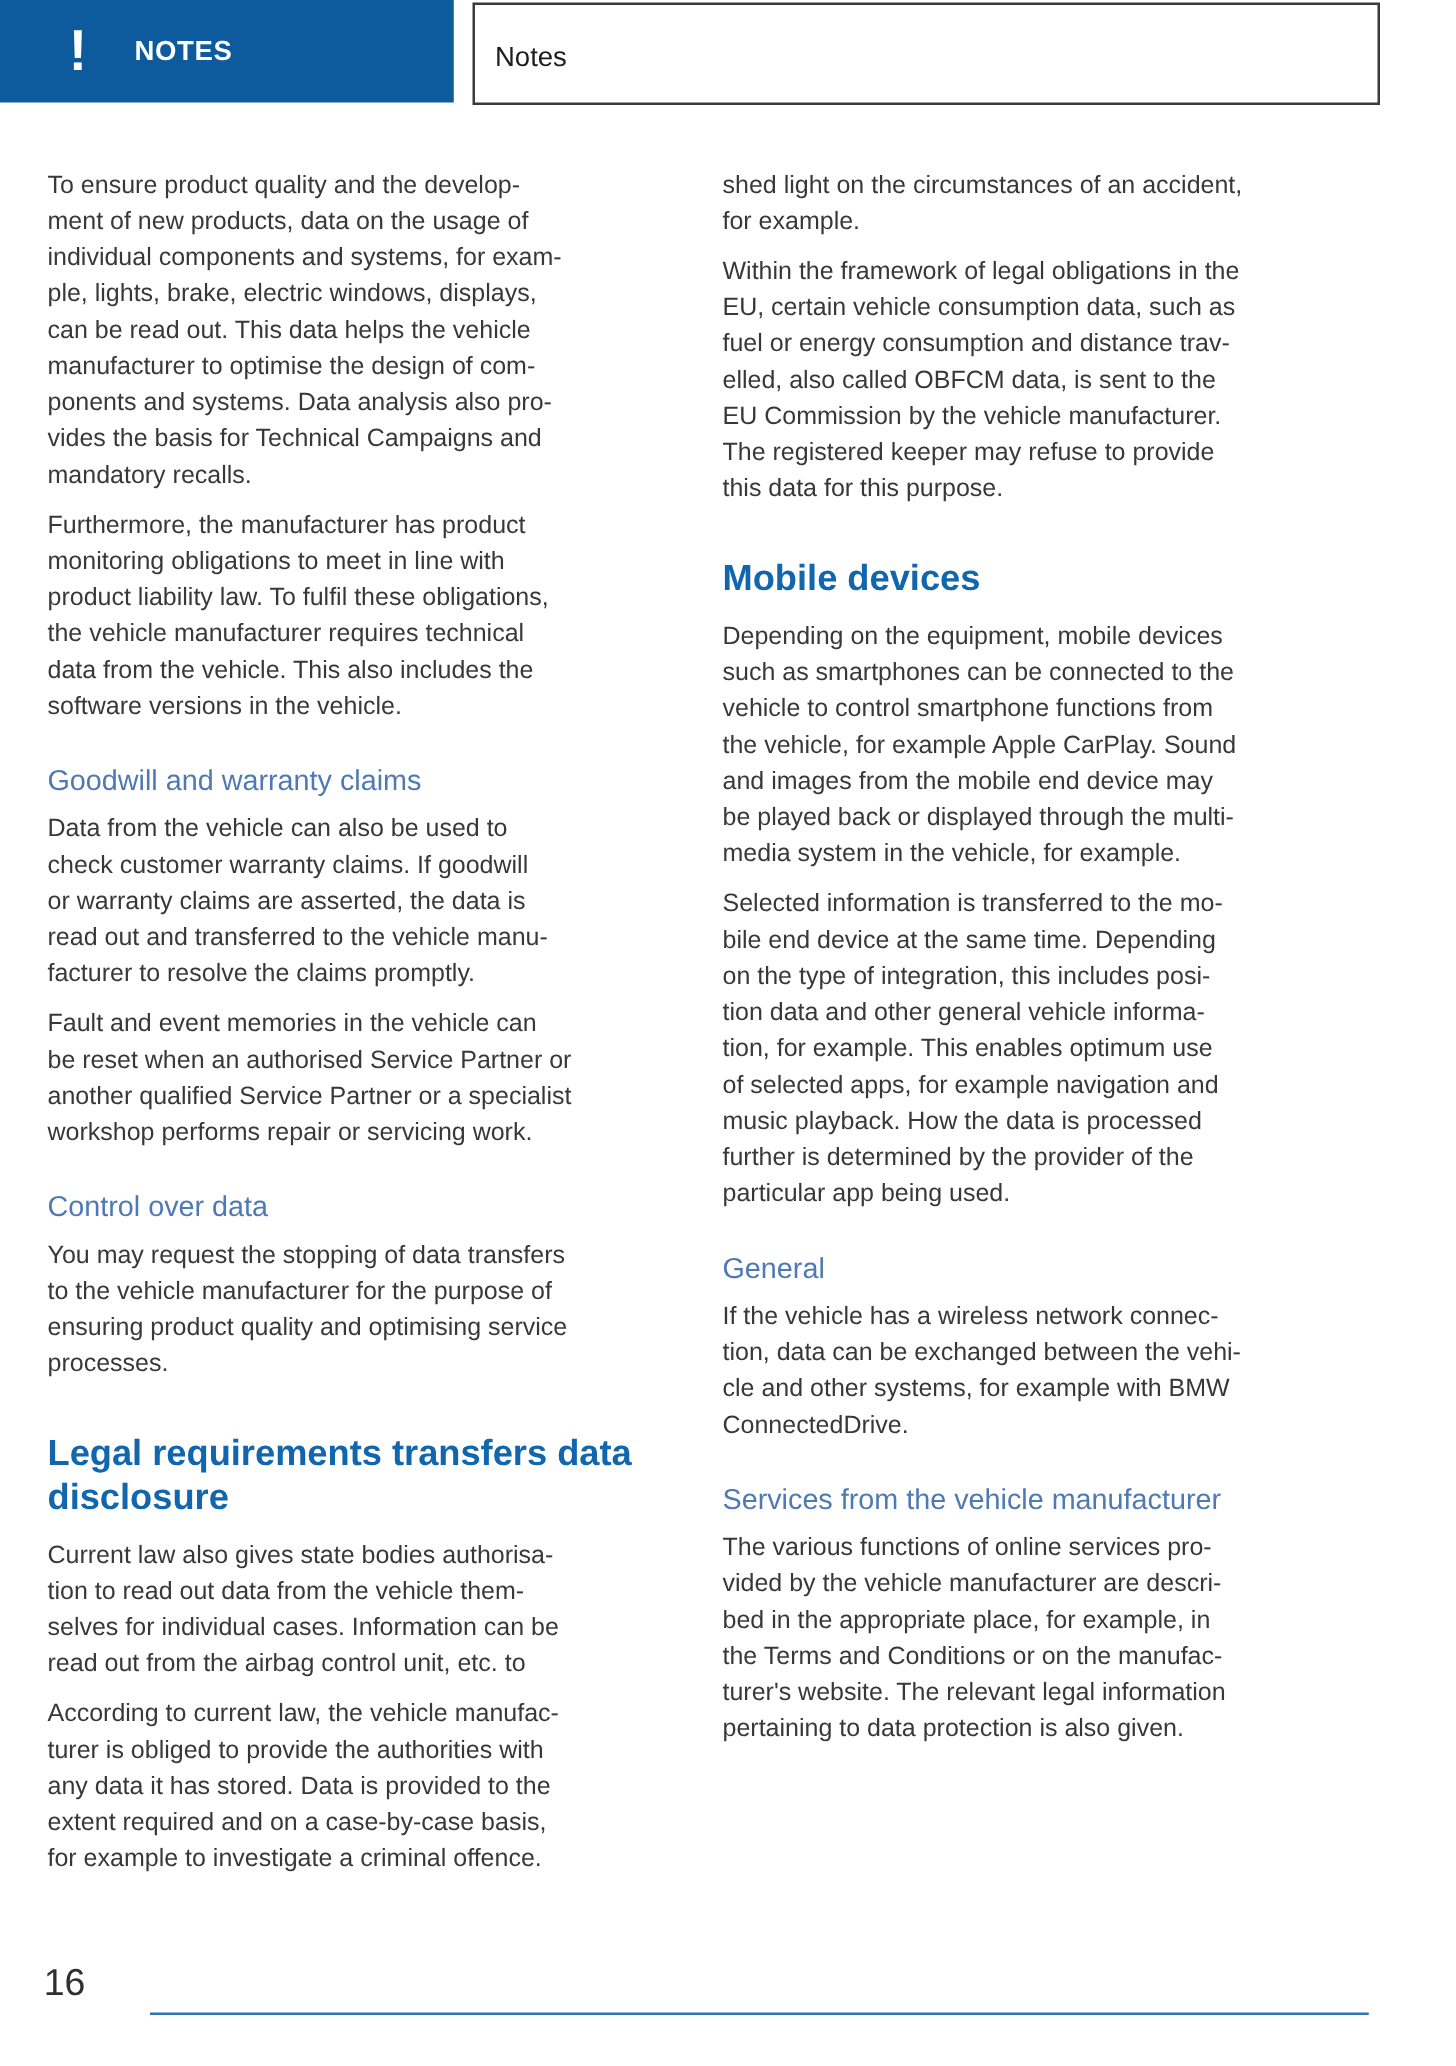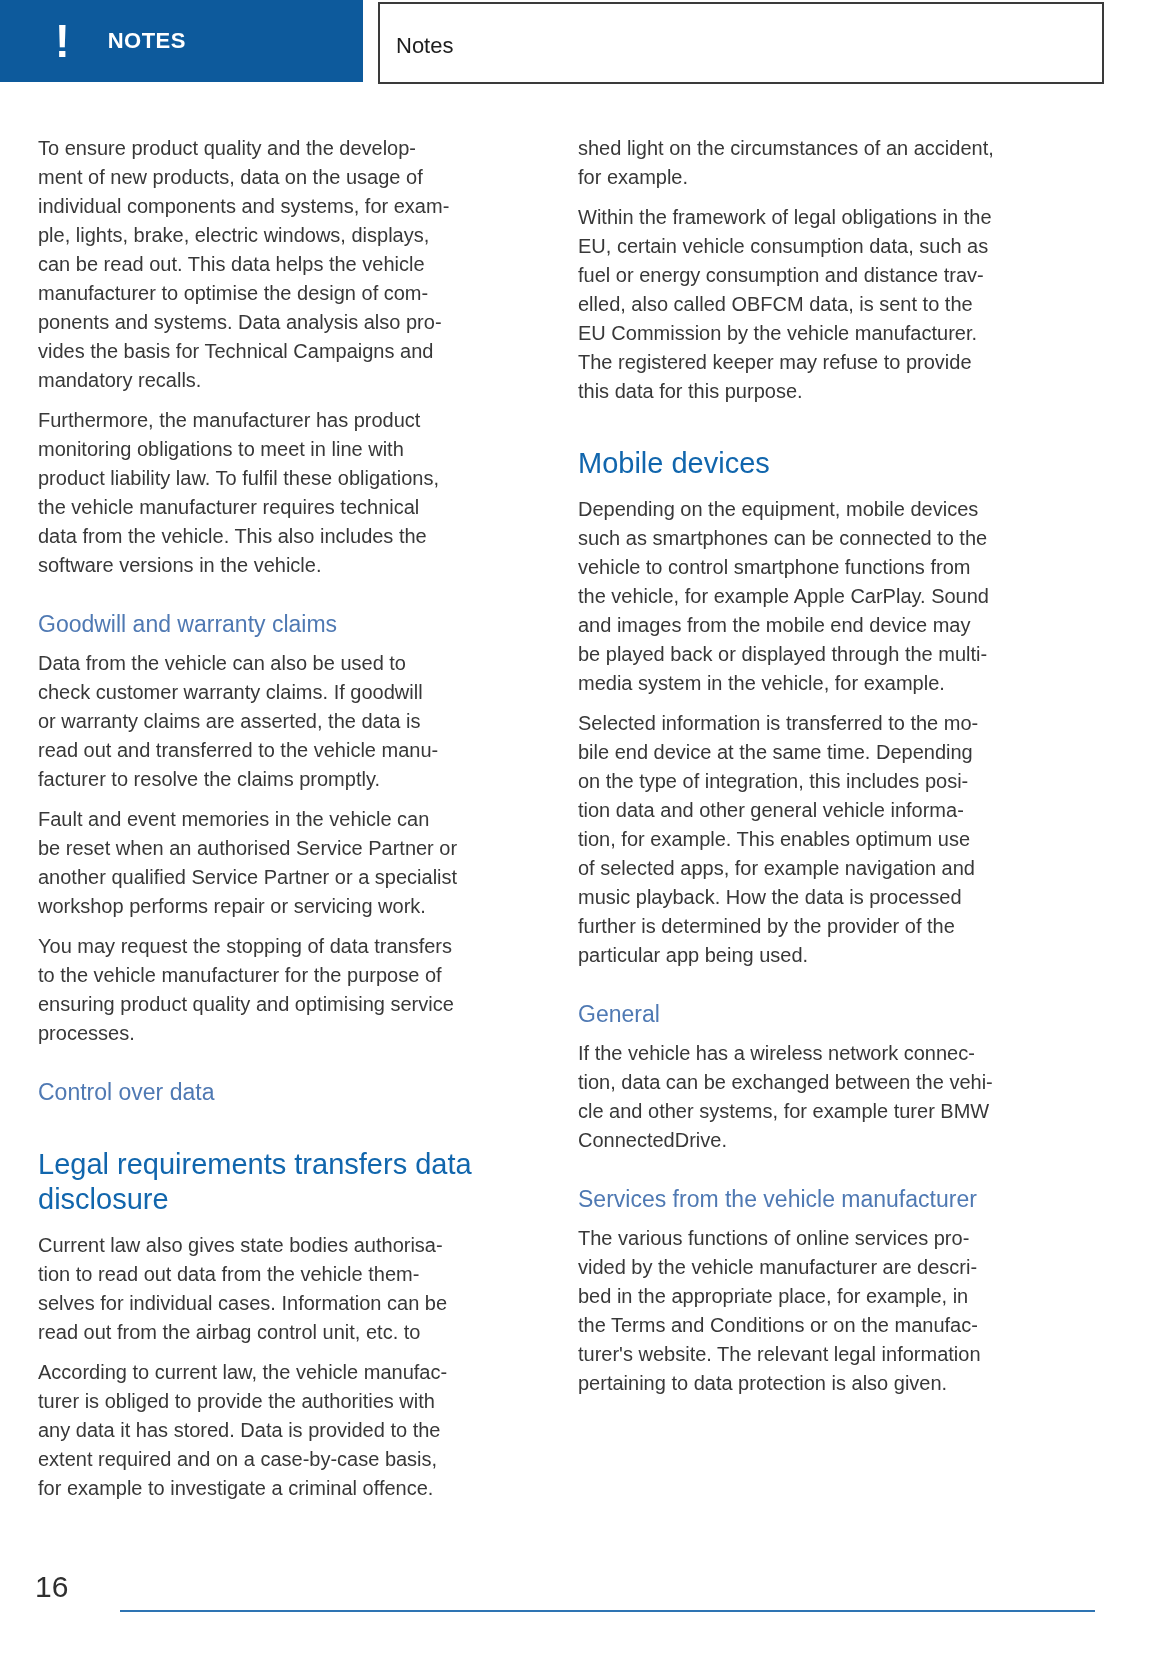--- a/index.html
+++ b/index.html
@@ -60,21 +60,21 @@
   }
   .col-left  { left: 38px; }
   .col-right { left: 578px; }
 
   .block { white-space: pre-line; }
   .p  { margin: 0 0 11px 0; }
   .h1 {
     margin: 40px 0 14px 0;
     font-size: 29px;
     line-height: 35px;
-    font-weight: 400;
+    font-weight: 700;
     color: var(--heading-primary, #1166ad);
   }
   .h2 {
     margin: 30px 0 10px 0;
     font-size: 23px;
     line-height: 29px;
     font-weight: 400;
     color: var(--heading-secondary, #4f79b3);
   }
   .block:first-child { margin-top: 16px; }
@@ -126,25 +126,25 @@
       <div class="block h2">Goodwill and warranty claims</div>
       <div class="block p">Data from the vehicle can also be used to
 check customer warranty claims. If goodwill
 or warranty claims are asserted, the data is
 read out and transferred to the vehicle manu-
 facturer to resolve the claims promptly.</div>
       <div class="block p">Fault and event memories in the vehicle can
 be reset when an authorised Service Partner or
 another qualified Service Partner or a specialist
 workshop performs repair or servicing work.</div>
+      <div class="block h2">Control over data</div>
       <div class="block p">You may request the stopping of data transfers
 to the vehicle manufacturer for the purpose of
 ensuring product quality and optimising service
 processes.</div>
-      <div class="block h2">Control over data</div>
       <div class="block h1">Legal requirements transfers data
 disclosure</div>
       <div class="block p">Current law also gives state bodies authorisa-
 tion to read out data from the vehicle them-
 selves for individual cases. Information can be
 read out from the airbag control unit, etc. to</div>
       <div class="block p">According to current law, the vehicle manufac-
 turer is obliged to provide the authorities with
 any data it has stored. Data is provided to the
 extent required and on a case-by-case basis,
@@ -173,21 +173,21 @@
 on the type of integration, this includes posi-
 tion data and other general vehicle informa-
 tion, for example. This enables optimum use
 of selected apps, for example navigation and
 music playback. How the data is processed
 further is determined by the provider of the
 particular app being used.</div>
       <div class="block h2">General</div>
       <div class="block p">If the vehicle has a wireless network connec-
 tion, data can be exchanged between the vehi-
-cle and other systems, for example turer BMW
+cle and other systems, for example with BMW
 ConnectedDrive.</div>
       <div class="block h2">Services from the vehicle manufacturer</div>
       <div class="block p">The various functions of online services pro-
 vided by the vehicle manufacturer are descri-
 bed in the appropriate place, for example, in
 the Terms and Conditions or on the manufac-
 turer's website. The relevant legal information
 pertaining to data protection is also given.</div>
     </div>
 

